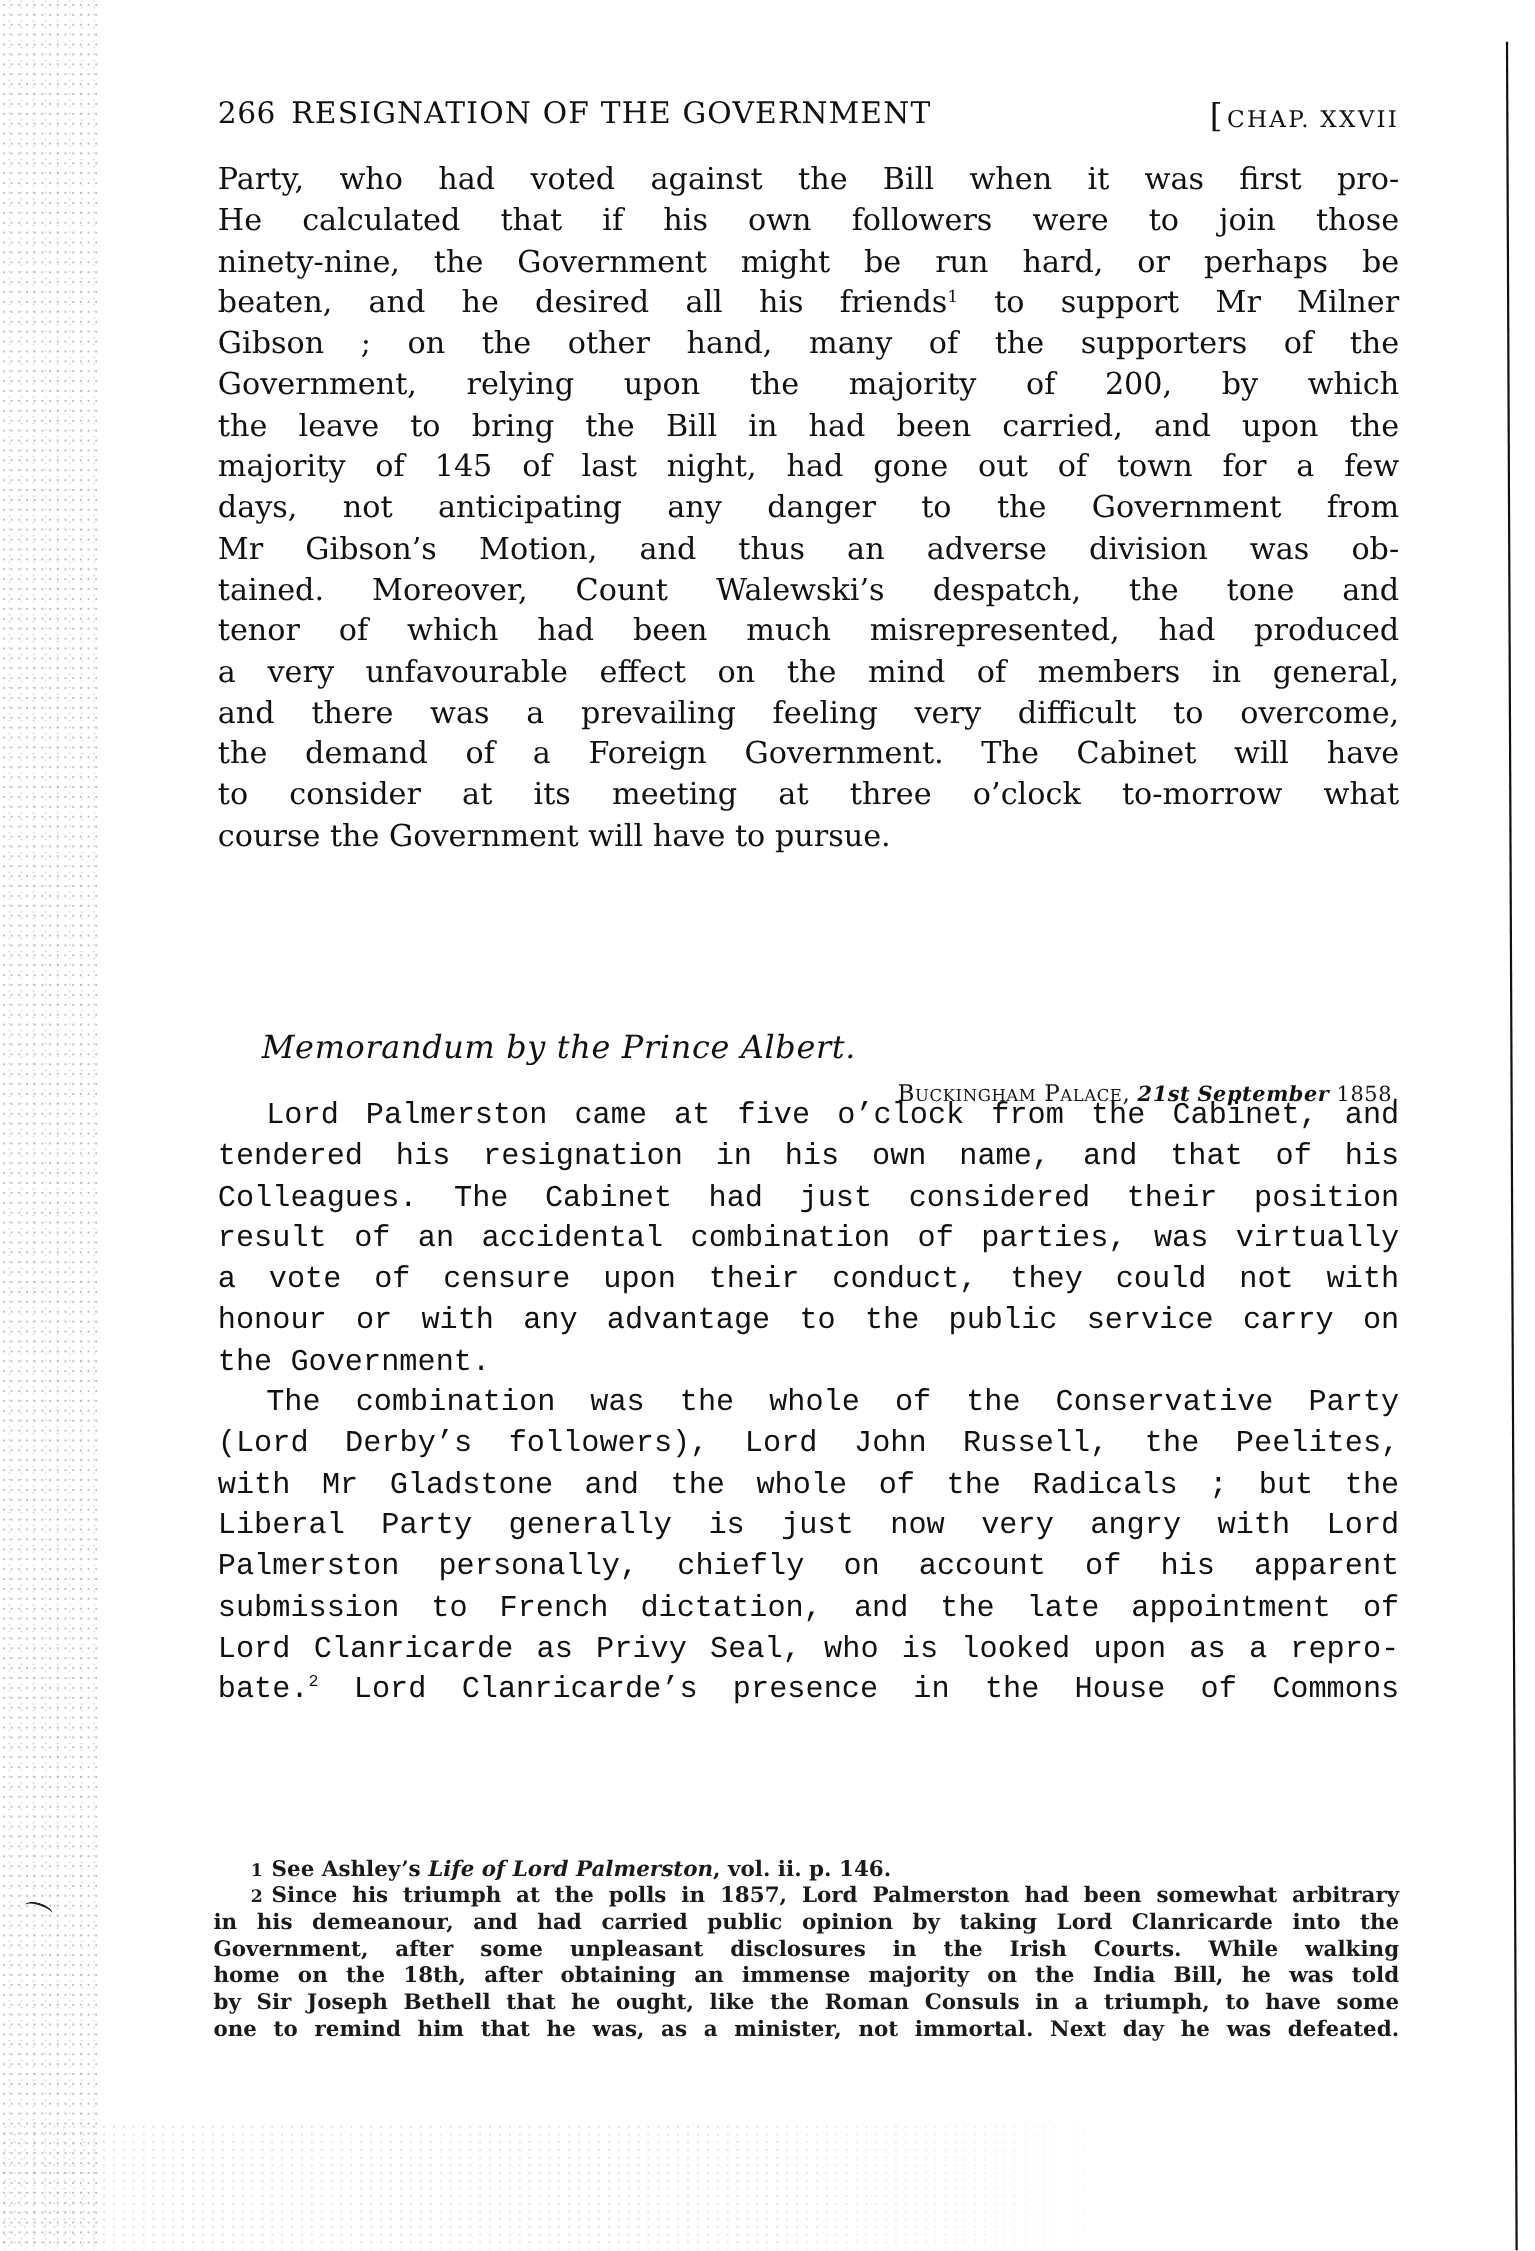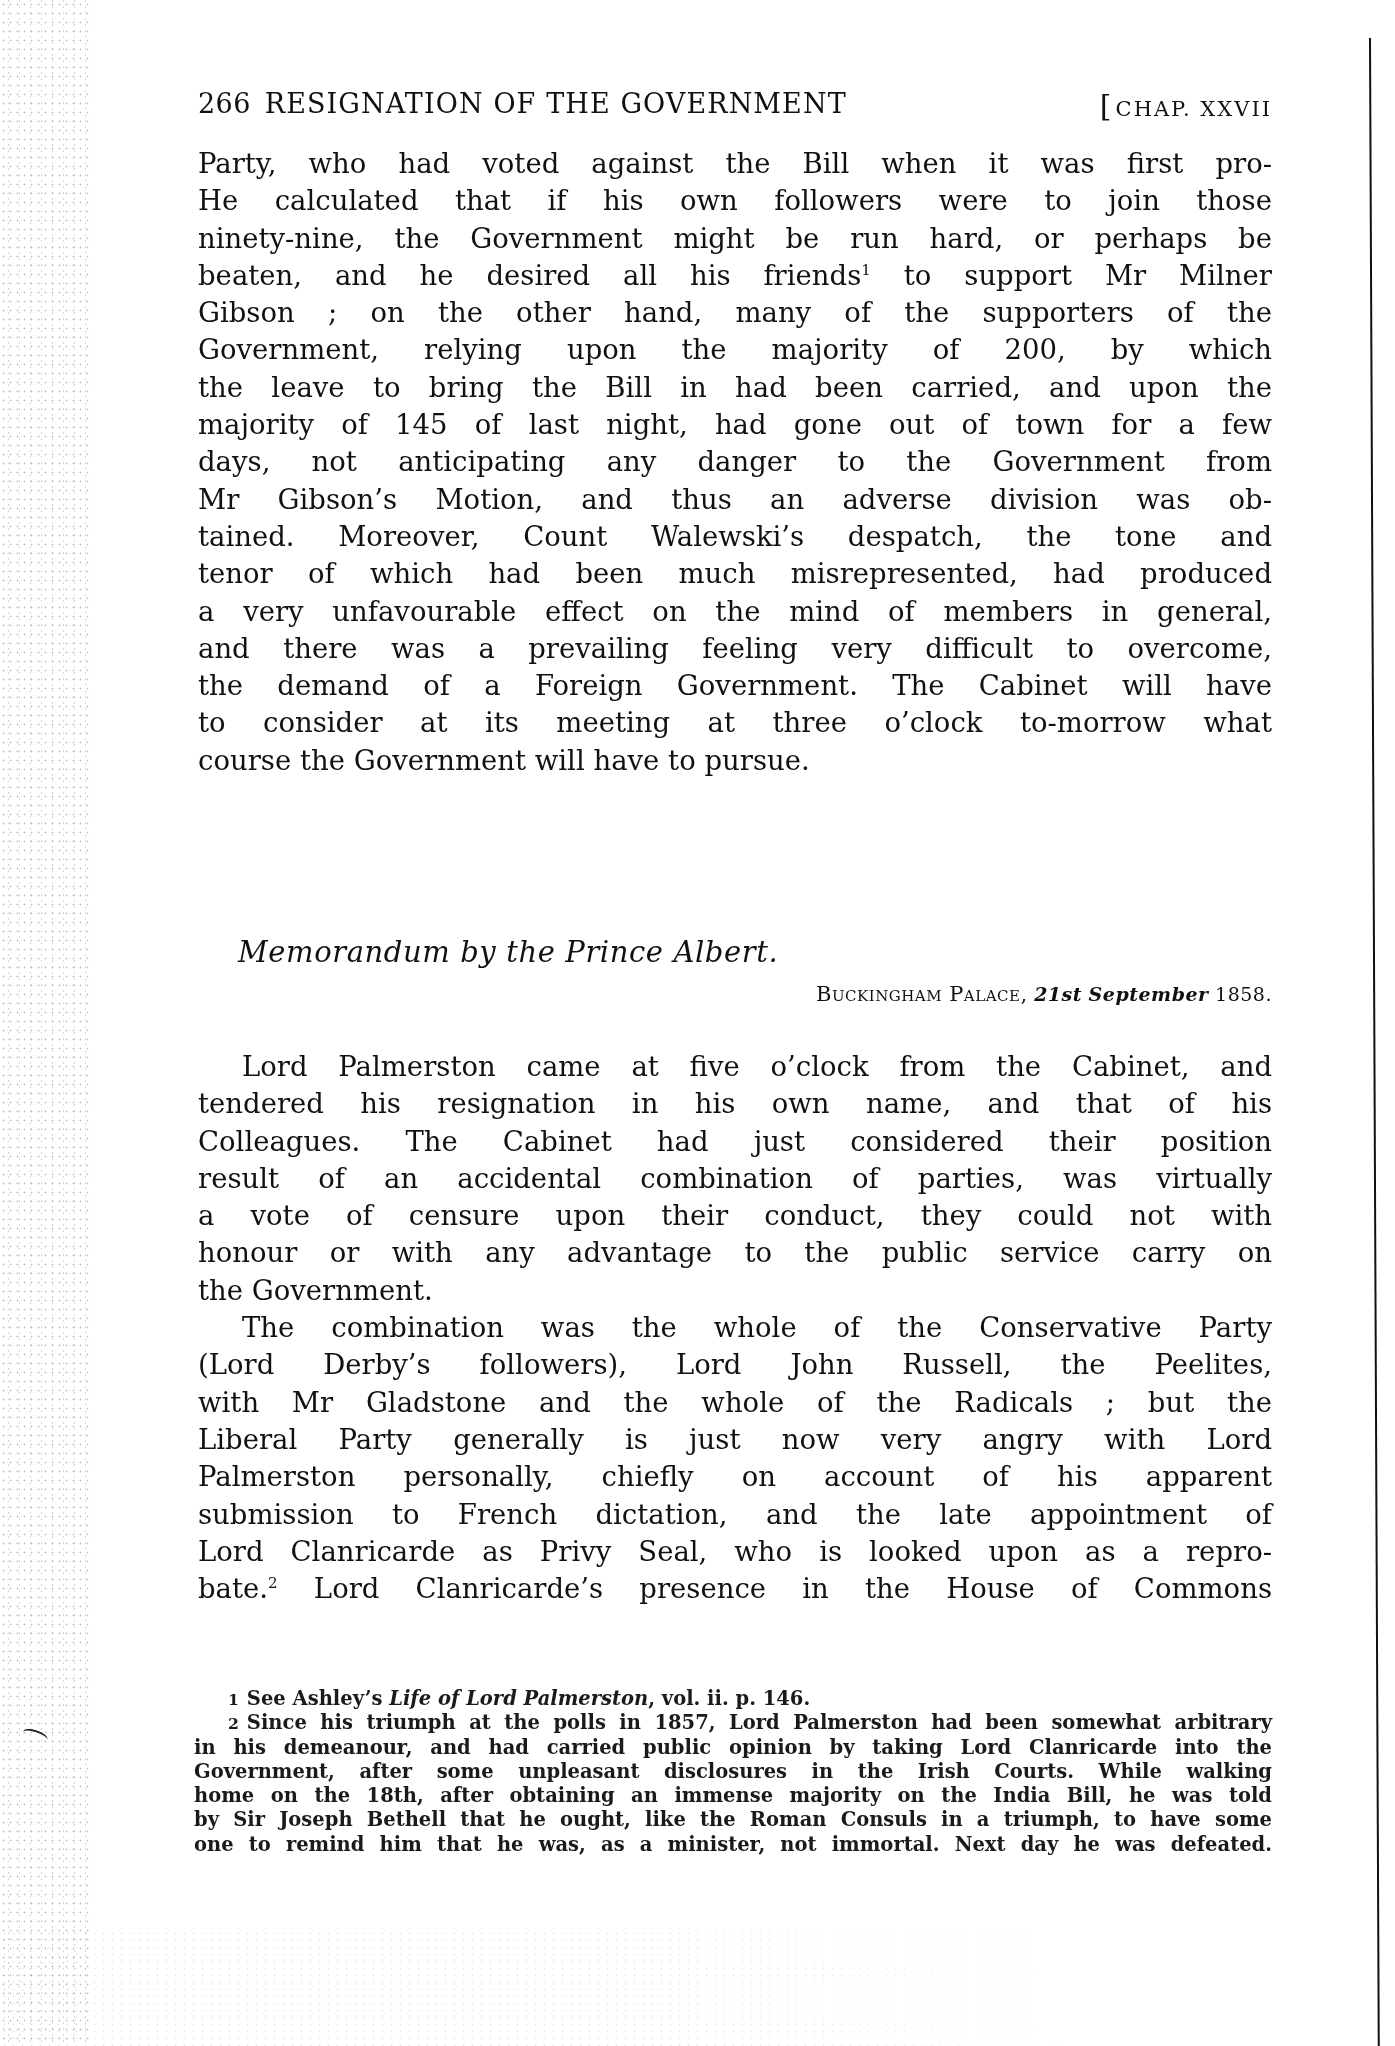--- a/index.html
+++ b/index.html
@@ -51,21 +51,21 @@
       position: absolute; left: 0; width: 1074px;
       font-size: 27.5px; line-height: 37.3px;
     }
     .body-block .line {
       display: block; text-align: justify; text-align-last: justify;
       white-space: nowrap; height: 37.3px; overflow: visible;
     }
     .body-block .line.last { text-align-last: left; }
     .body-block .line.indent { padding-left: 44px; }
     .block-1 { top: 145px; }
-    .block-2 { top: 1048px; }
+    .block-2 { top: 996px; font-family: Liberation Mono, monospace; }
     .memo-title {
       position: absolute; top: 935px; left: 0; width: 1074px;
       text-align: left; font-style: italic; font-size: 29px; letter-spacing: 0.6px;
       padding-left: 40px; box-sizing: border-box;
     }
     .memo-dateline {
       position: absolute; top: 982px; right: 0;
       font-size: 19px; letter-spacing: 0.5px; white-space: nowrap;
     }
     .memo-dateline .sc { font-variant: small-caps; font-size: 21px; }

